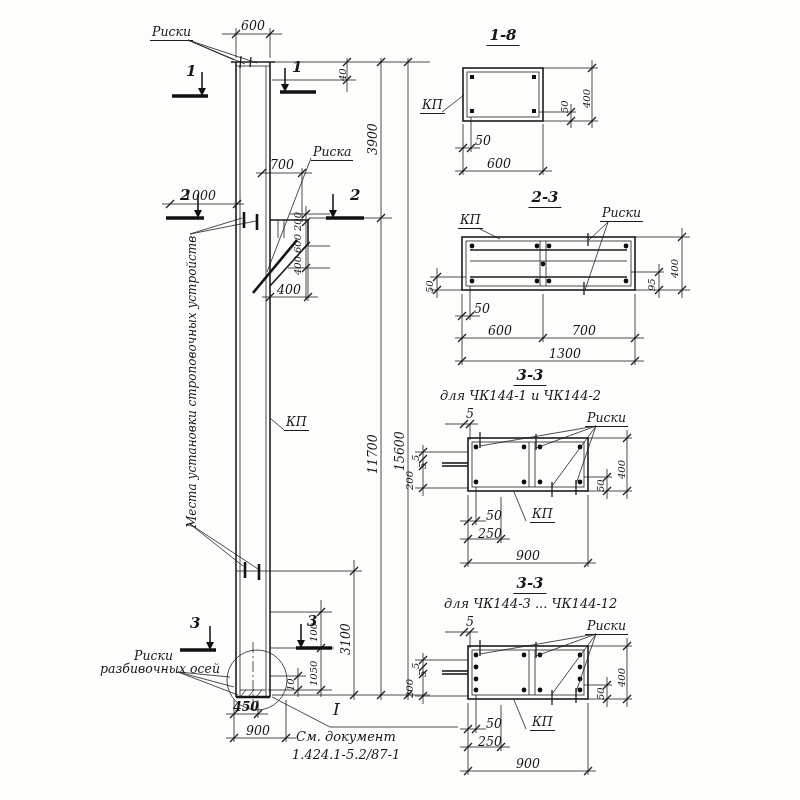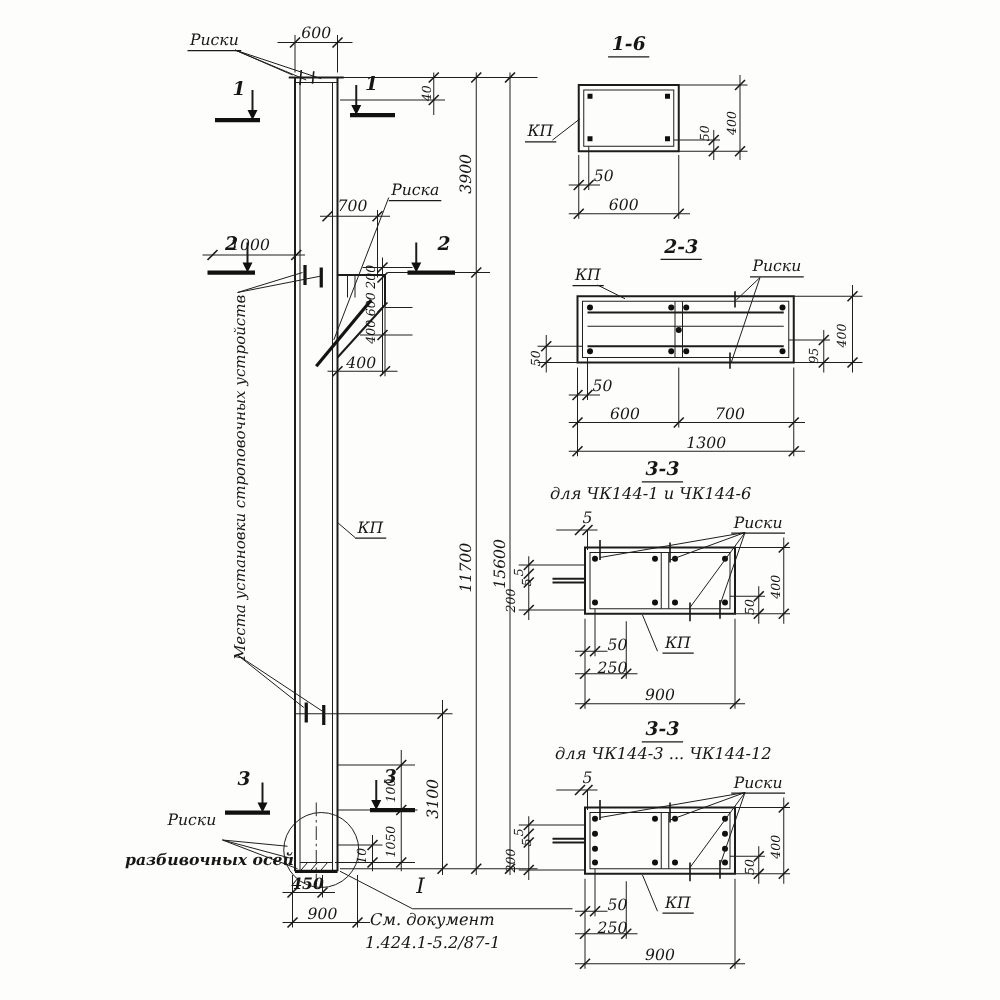--- a/index.html
+++ b/index.html
@@ -424,47 +424,47 @@
 <span class="lbl md und" style="left:284px;top:416px;">КП</span>
 <span class="lbl md rot" style="left:367px;top:474px;">11700</span>
 <span class="lbl md rot" style="left:394px;top:471px;">15600</span>
 <span class="lbl md rot" style="left:340px;top:655px;">3100</span>
 <span class="lbl sm rot" style="left:309px;top:642px;">100</span>
 <span class="lbl sm rot" style="left:309px;top:686px;">1050</span>
 <span class="lbl sm rot" style="left:286px;top:691px;">10</span>
 <span class="lbl lg" style="left:190px;top:616px;">3</span>
 <span class="lbl lg" style="left:307px;top:614px;">3</span>
 <span class="lbl md" style="left:134px;top:650px;">Риски</span>
-<span class="lbl md" style="left:100px;top:682px;font-weight:bold;">разбивочных осей</span>
+<span class="lbl md" style="left:100px;top:663px;">разбивочных осей</span>
 <span class="lbl md ctr" style="left:246px;top:701px;font-weight:bold;">450</span>
 <span class="lbl md ctr" style="left:258px;top:725px;">900</span>
 <span class="lbl" style="left:333px;top:701px;font-size:17px;">I</span>
 <span class="lbl md" style="left:296px;top:730px;font-size:13px;">См. документ</span>
 <span class="lbl md" style="left:292px;top:748px;font-size:13px;">1.424.1-5.2/87-1</span>
 
-<span class="lbl ttl ctr" style="left:503px;top:28px;">1-6</span>
+<span class="lbl ttl ctr" style="left:503px;top:28px;">1-8</span>
 <span class="lbl md und" style="left:420px;top:99px;">КП</span>
 <span class="lbl sm rot" style="left:560px;top:113px;">50</span>
 <span class="lbl sm rot" style="left:582px;top:108px;">400</span>
 <span class="lbl md" style="left:475px;top:135px;">50</span>
 <span class="lbl md ctr" style="left:499px;top:158px;">600</span>
 
 <span class="lbl ttl ctr" style="left:545px;top:190px;">2-3</span>
 <span class="lbl md und" style="left:458px;top:214px;">КП</span>
 <span class="lbl md und" style="left:600px;top:207px;">Риски</span>
 <span class="lbl sm rot" style="left:425px;top:293px;">50</span>
 <span class="lbl sm rot" style="left:647px;top:291px;">95</span>
 <span class="lbl sm rot" style="left:670px;top:278px;">400</span>
 <span class="lbl md" style="left:474px;top:303px;">50</span>
 <span class="lbl md ctr" style="left:500px;top:325px;">600</span>
 <span class="lbl md ctr" style="left:584px;top:325px;">700</span>
 <span class="lbl md ctr" style="left:565px;top:348px;">1300</span>
 
 <span class="lbl ttl ctr" style="left:530px;top:368px;">3-3</span>
-<span class="lbl md" style="left:440px;top:389px;font-size:13px;">для ЧК144-1 и ЧК144-6</span>
+<span class="lbl md" style="left:440px;top:389px;font-size:13px;">для ЧК144-1 и ЧК144-2</span>
 <span class="lbl md" style="left:466px;top:408px;">5</span>
 <span class="lbl md und" style="left:585px;top:412px;">Риски</span>
 <span class="lbl sm rot" style="left:411px;top:461px;">5</span>
 <span class="lbl sm rot" style="left:418px;top:469px;">5</span>
 <span class="lbl sm rot" style="left:405px;top:490px;">200</span>
 <span class="lbl sm rot" style="left:596px;top:492px;">50</span>
 <span class="lbl sm rot" style="left:617px;top:479px;">400</span>
 <span class="lbl md und" style="left:530px;top:508px;">КП</span>
 <span class="lbl md" style="left:486px;top:510px;">50</span>
 <span class="lbl md" style="left:478px;top:528px;">250</span>

